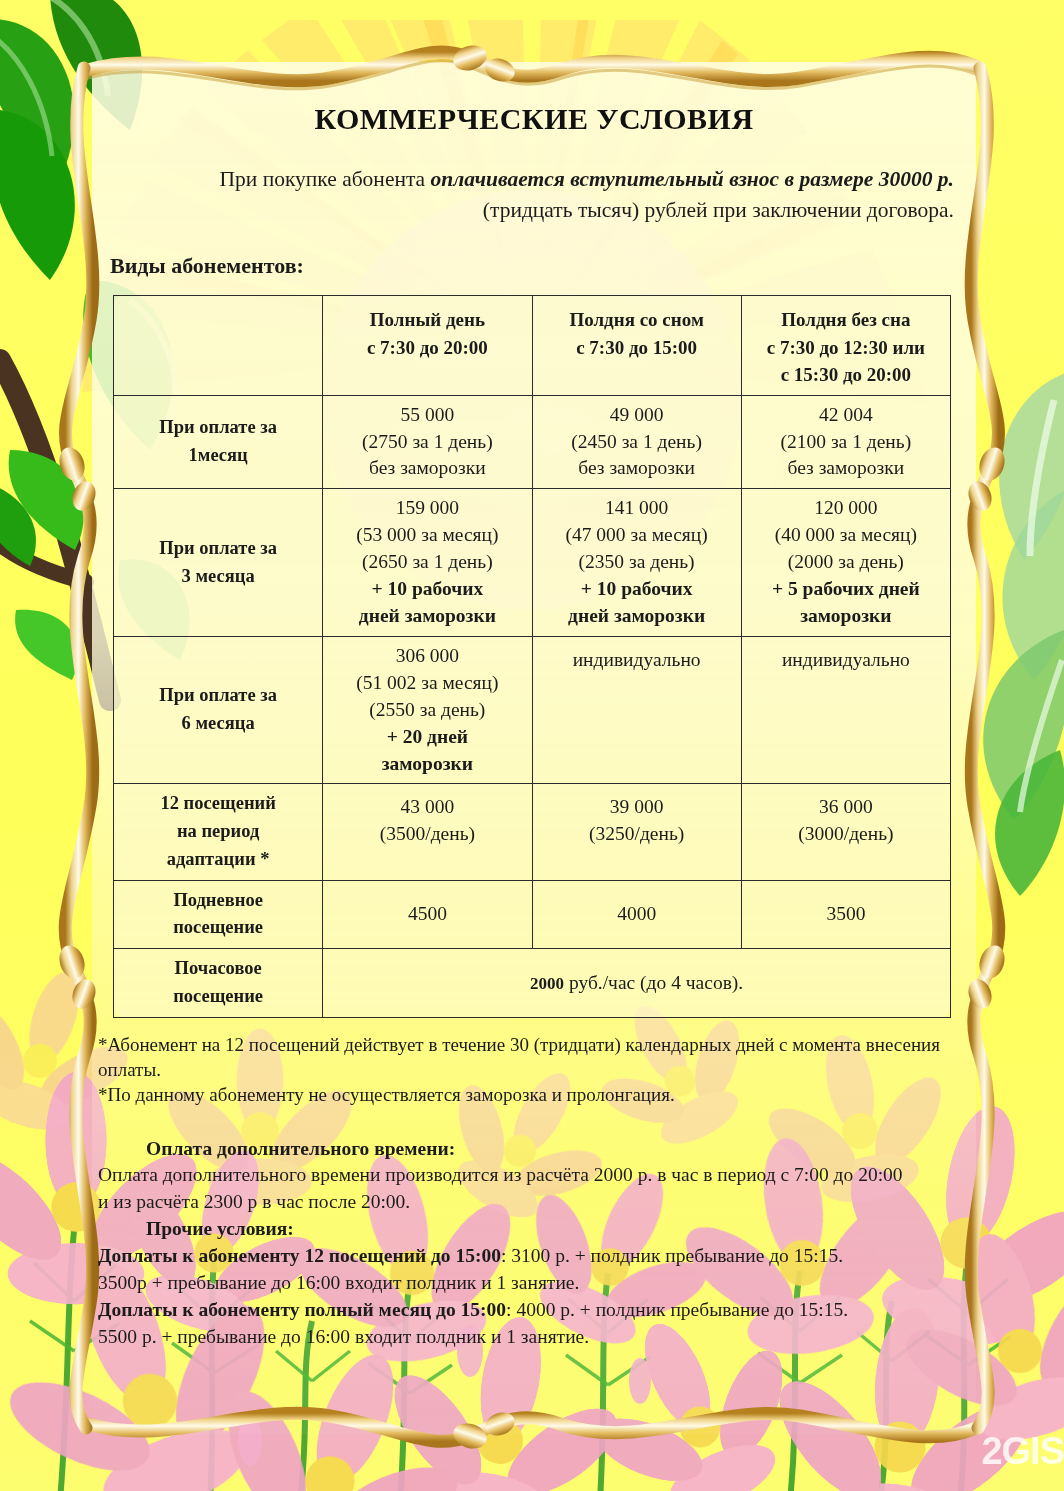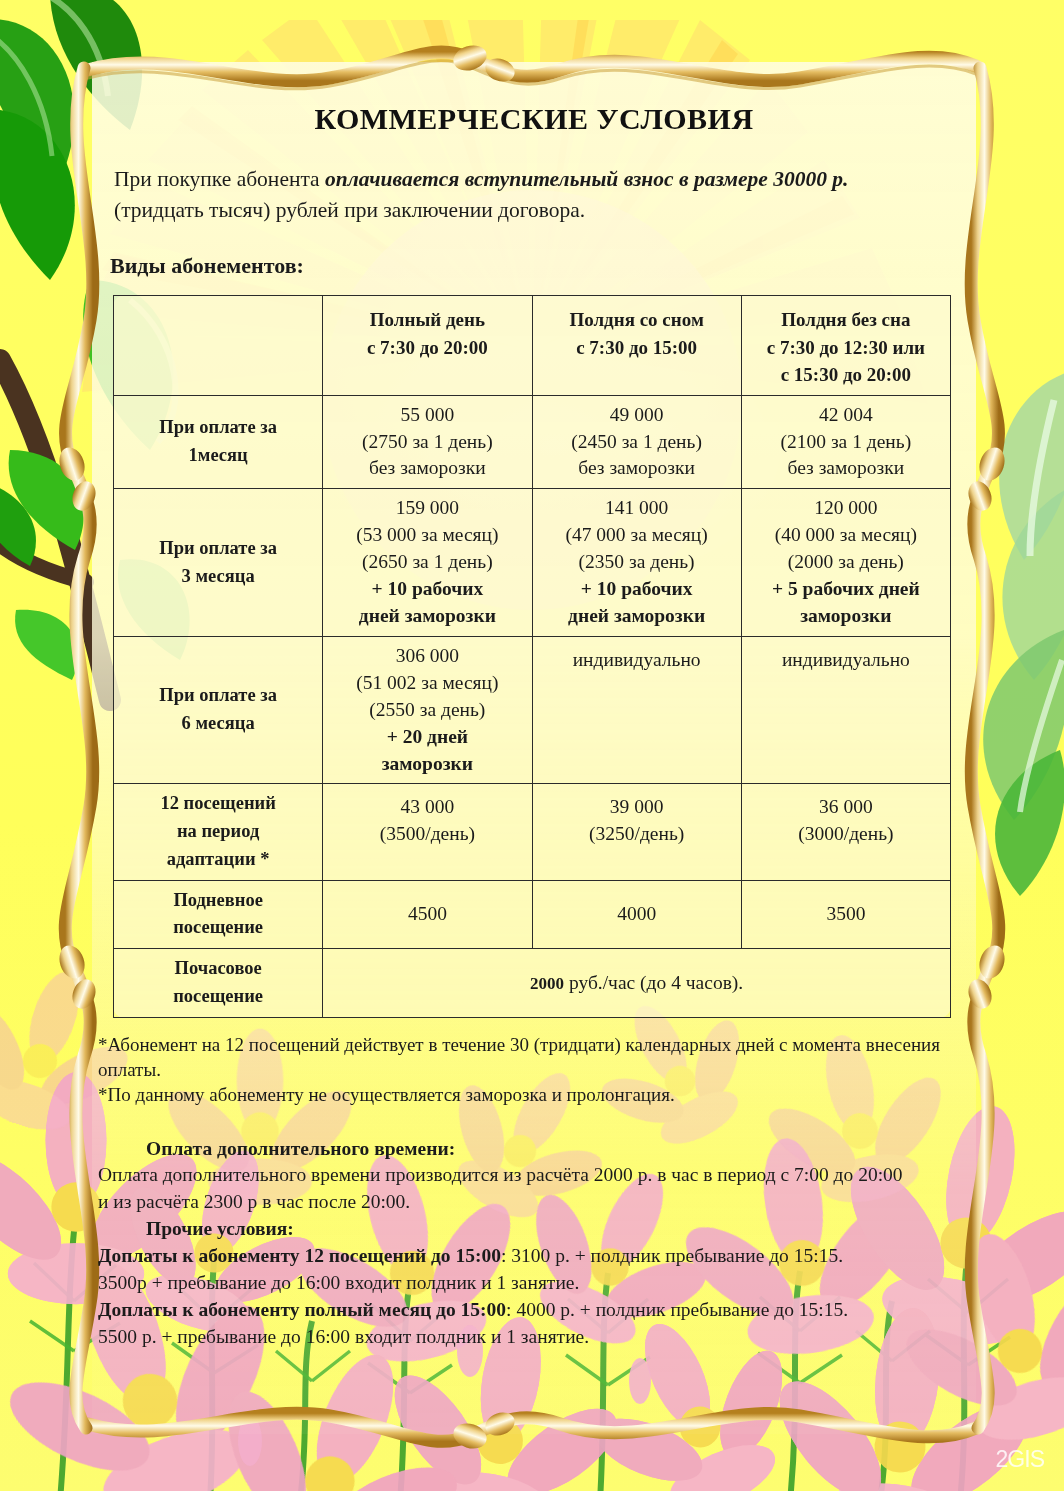--- a/index.html
+++ b/index.html
@@ -69,21 +69,21 @@
   .title {
     text-align: center;
     font-size: 30px;
     font-weight: bold;
     letter-spacing: .5px;
     margin-top: 40px;
     color: #111;
   }
 
   .intro {
-    text-align: left;
+    text-align: right;
     font-size: 21.5px;
     line-height: 1.42;
     margin: 28px 22px 0 22px;
   }
   .intro b { font-weight: bold; font-style: italic; }
 
   .subtitle {
     font-size: 22px;
     font-weight: bold;
     margin: 28px 0 0 18px;
@@ -137,24 +137,24 @@
     margin: 28px 0 0 6px;
     font-size: 19.5px;
     line-height: 1.38;
   }
   .extra p { margin: 0; }
   .extra .ind { margin-left: 48px; font-weight: bold; }
   .extra b { font-weight: bold; }
 
   .watermark {
     position: absolute;
-    right: 20px; bottom: 18px;
+    right: 0; bottom: 18px;
     font-family: "Liberation Sans", sans-serif;
-    font-size: 23px;
-    font-weight: normal;
+    font-size: 38px;
+    font-weight: bold;
     letter-spacing: -1px;
     color: rgba(255,255,255,.82);
   }
 </style>
 </head>
 <body>
 
 <div class="poster">
 
   <div class="bg-yellow"></div>

